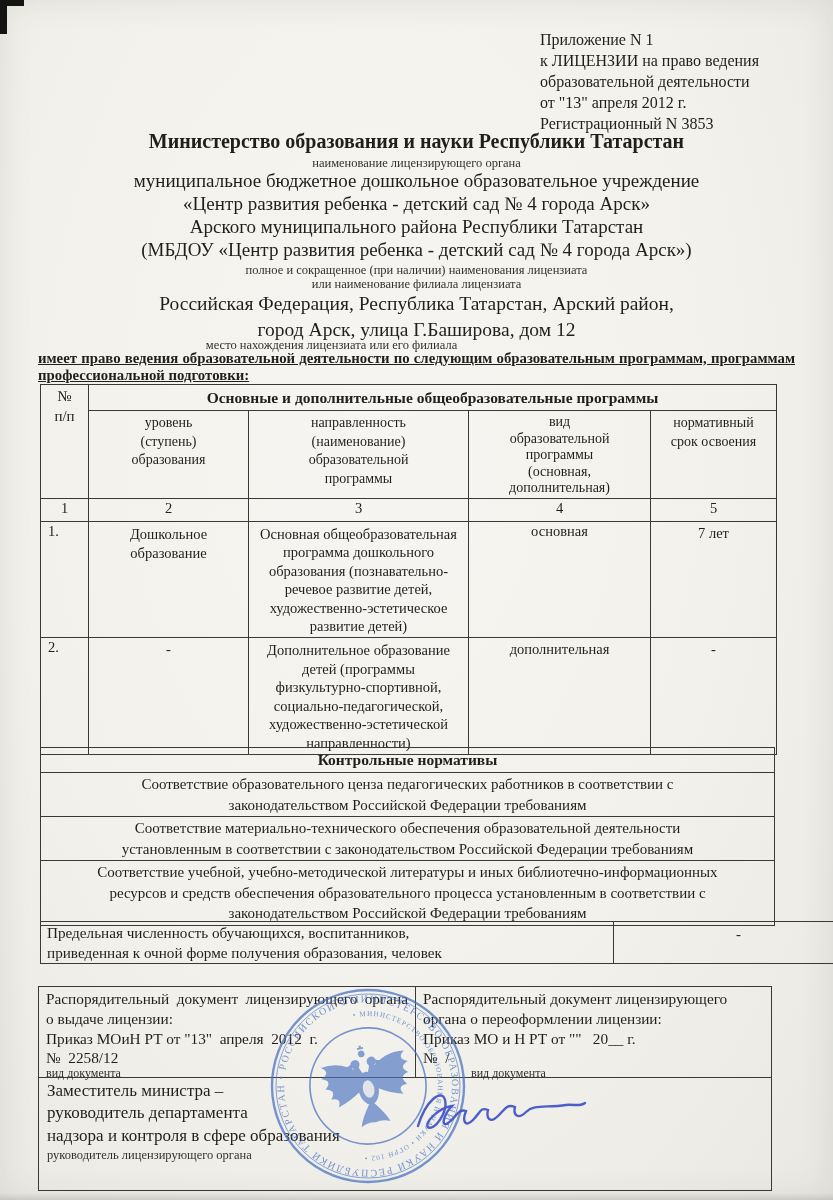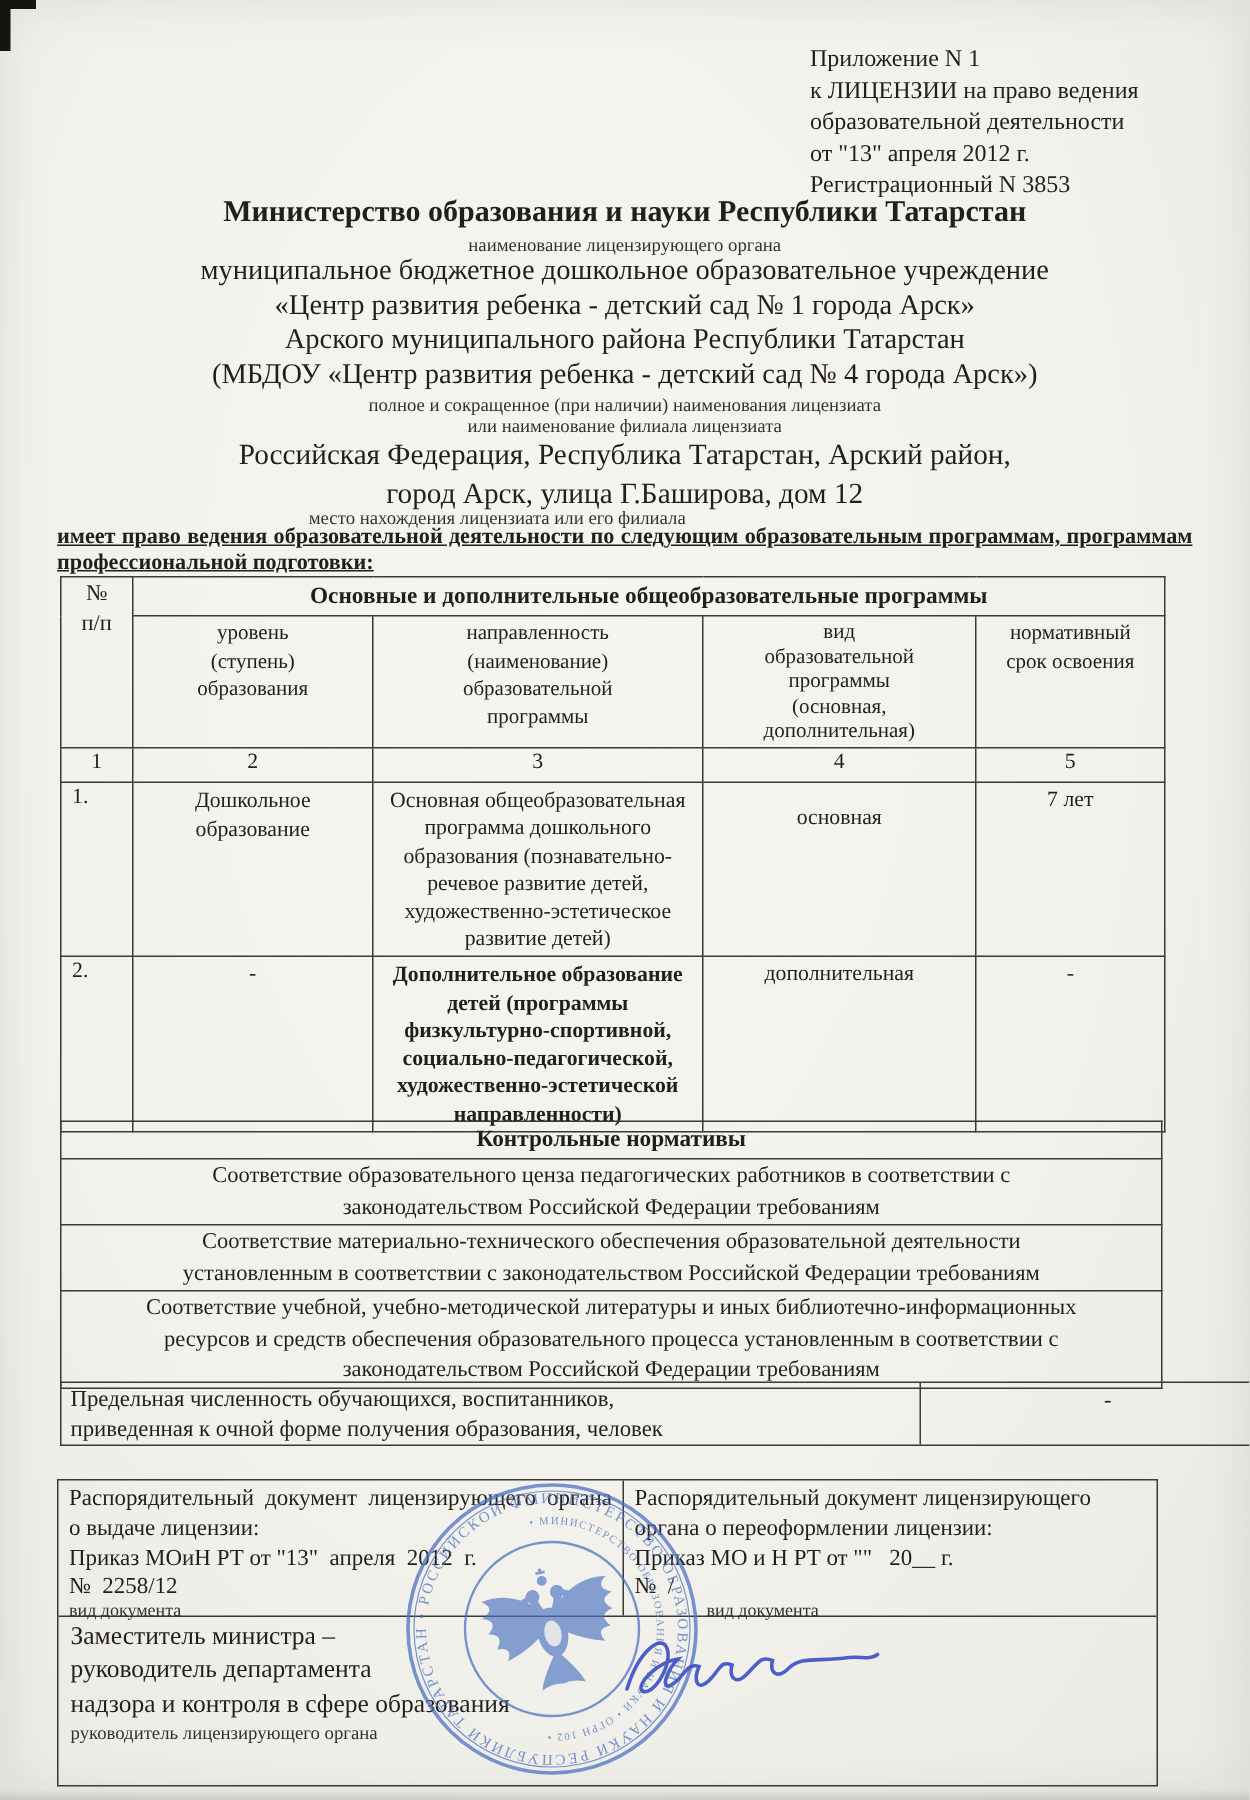--- a/index.html
+++ b/index.html
@@ -38,21 +38,21 @@
     <div>образовательной деятельности</div>
     <div>от "13" апреля 2012 г.</div>
     <div>Регистрационный N  3853</div>
   </div>
 
   <div class="abs center bold underl" style="left:0;top:130px;width:833px;font-size:20px;">Министерство образования и науки Республики Татарстан</div>
   <div class="abs center caption" style="left:0;top:156px;width:833px;">наименование лицензирующего органа</div>
 
   <div class="abs center" style="left:0;top:169px;width:833px;font-size:19px;line-height:23px;">
     <div>муниципальное бюджетное дошкольное образовательное учреждение</div>
-    <div>«Центр развития ребенка - детский сад № 1 города Арск»</div>
+    <div>«Центр развития ребенка - детский сад № 4 города Арск»</div>
     <div>Арского муниципального района Республики Татарстан</div>
     <div>(МБДОУ «Центр развития ребенка - детский сад № 4 города Арск»)</div>
   </div>
   <div class="abs center caption" style="left:0;top:263px;width:833px;">полное и сокращенное (при наличии) наименования лицензиата</div>
   <div class="abs center caption" style="left:0;top:277px;width:833px;">или наименование филиала лицензиата</div>
 
   <div class="abs center" style="left:0;top:291px;width:833px;font-size:19.5px;line-height:26px;">
     <div>Российская Федерация, Республика Татарстан, Арский район,</div>
     <div>город Арск, улица Г.Баширова, дом 12</div>
   </div>
@@ -100,27 +100,27 @@
     <tr style="height:112px;">
       <td style="padding-left:7px;">1.</td>
       <td class="preline center" style="line-height:19px;padding-top:3px;margin-left:32px;">Дошкольное
 образование</td>
       <td class="preline center" style="line-height:18.6px;padding-top:3px;">Основная общеобразовательная
 программа дошкольного
 образования (познавательно-
 речевое развитие детей,
 художественно-эстетическое
 развитие детей)</td>
-      <td class="center" style="padding-top:15px;">основная</td>
+      <td class="center" style="padding-top:1px;">основная</td>
       <td class="center" style="padding-top:3px;">7 лет</td>
     </tr>
     <tr style="height:112px;">
       <td style="padding-left:7px;">2.</td>
       <td class="center" style="padding-top:3px;">-</td>
-      <td class="preline center" style="line-height:18.6px;padding-top:3px;font-weight:bold;">Дополнительное образование
+      <td class="preline center" style="line-height:18.6px;padding-top:3px;">Дополнительное образование
 детей (программы
 физкультурно-спортивной,
 социально-педагогической,
 художественно-эстетической
 направленности)</td>
       <td class="center" style="padding-top:3px;">дополнительная</td>
       <td class="center" style="padding-top:3px;">-</td>
     </tr>
   </tbody>
     </table>

